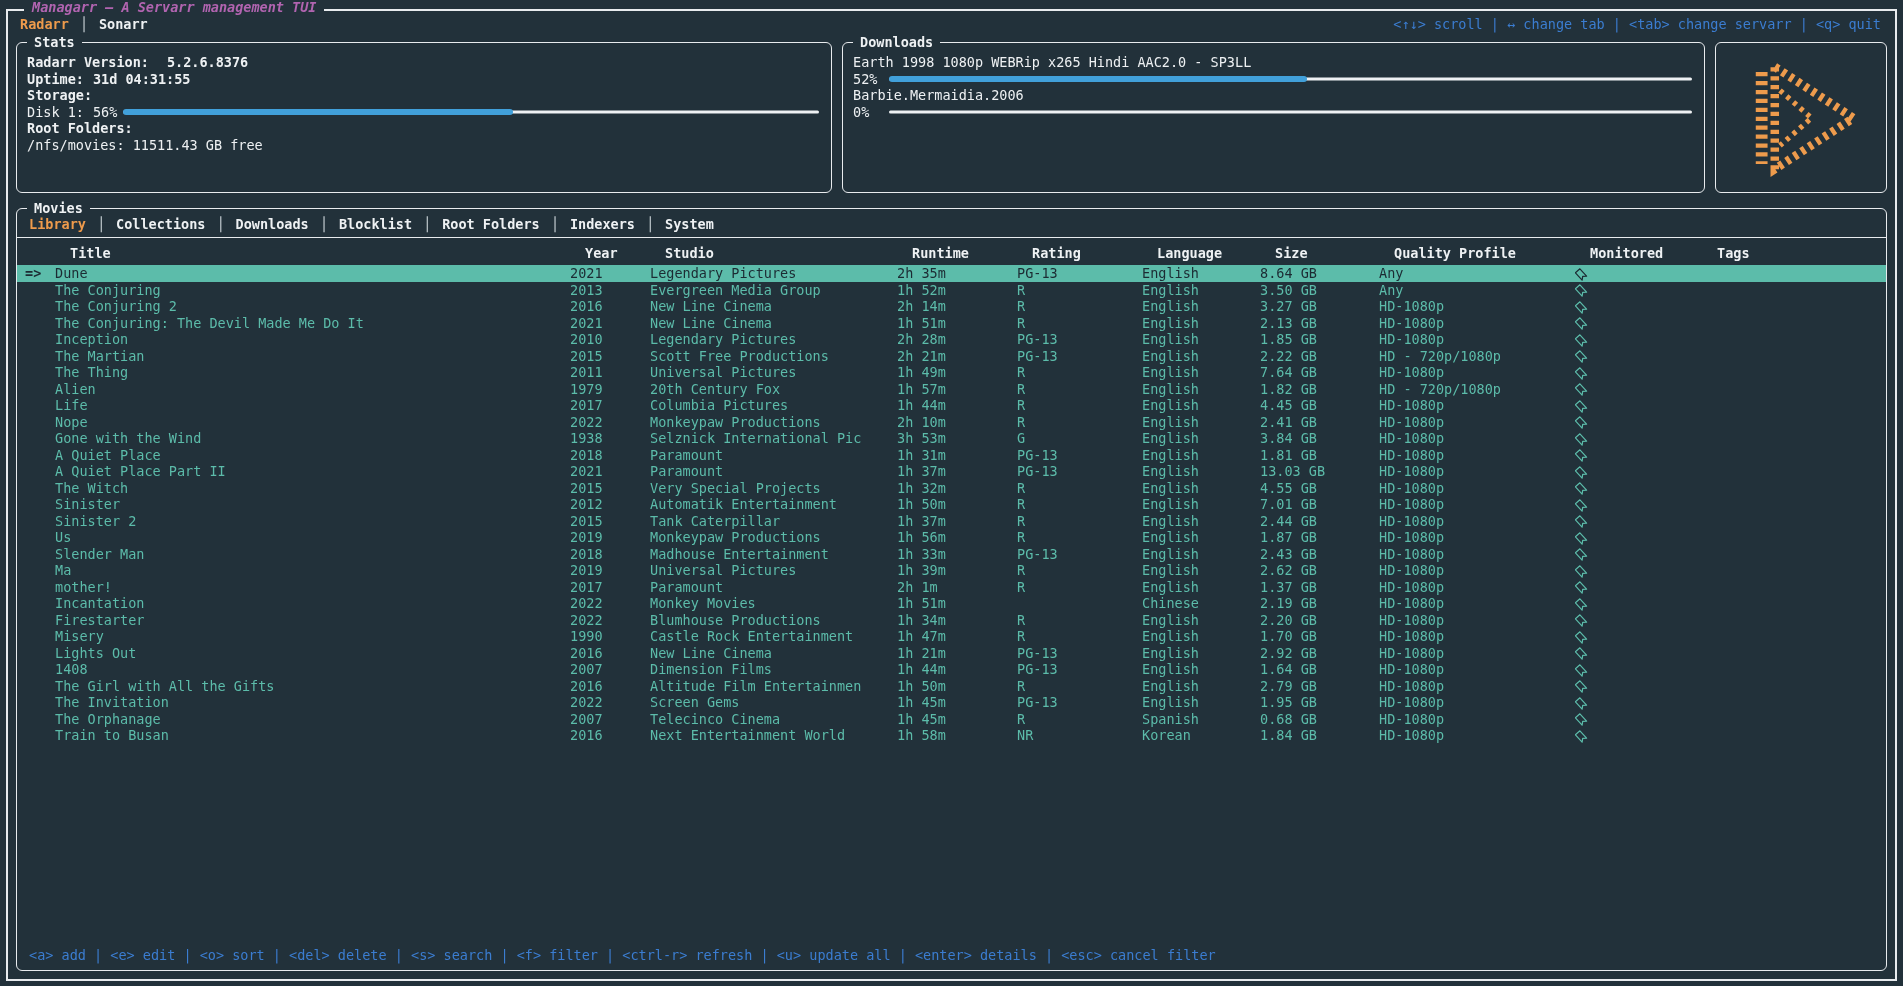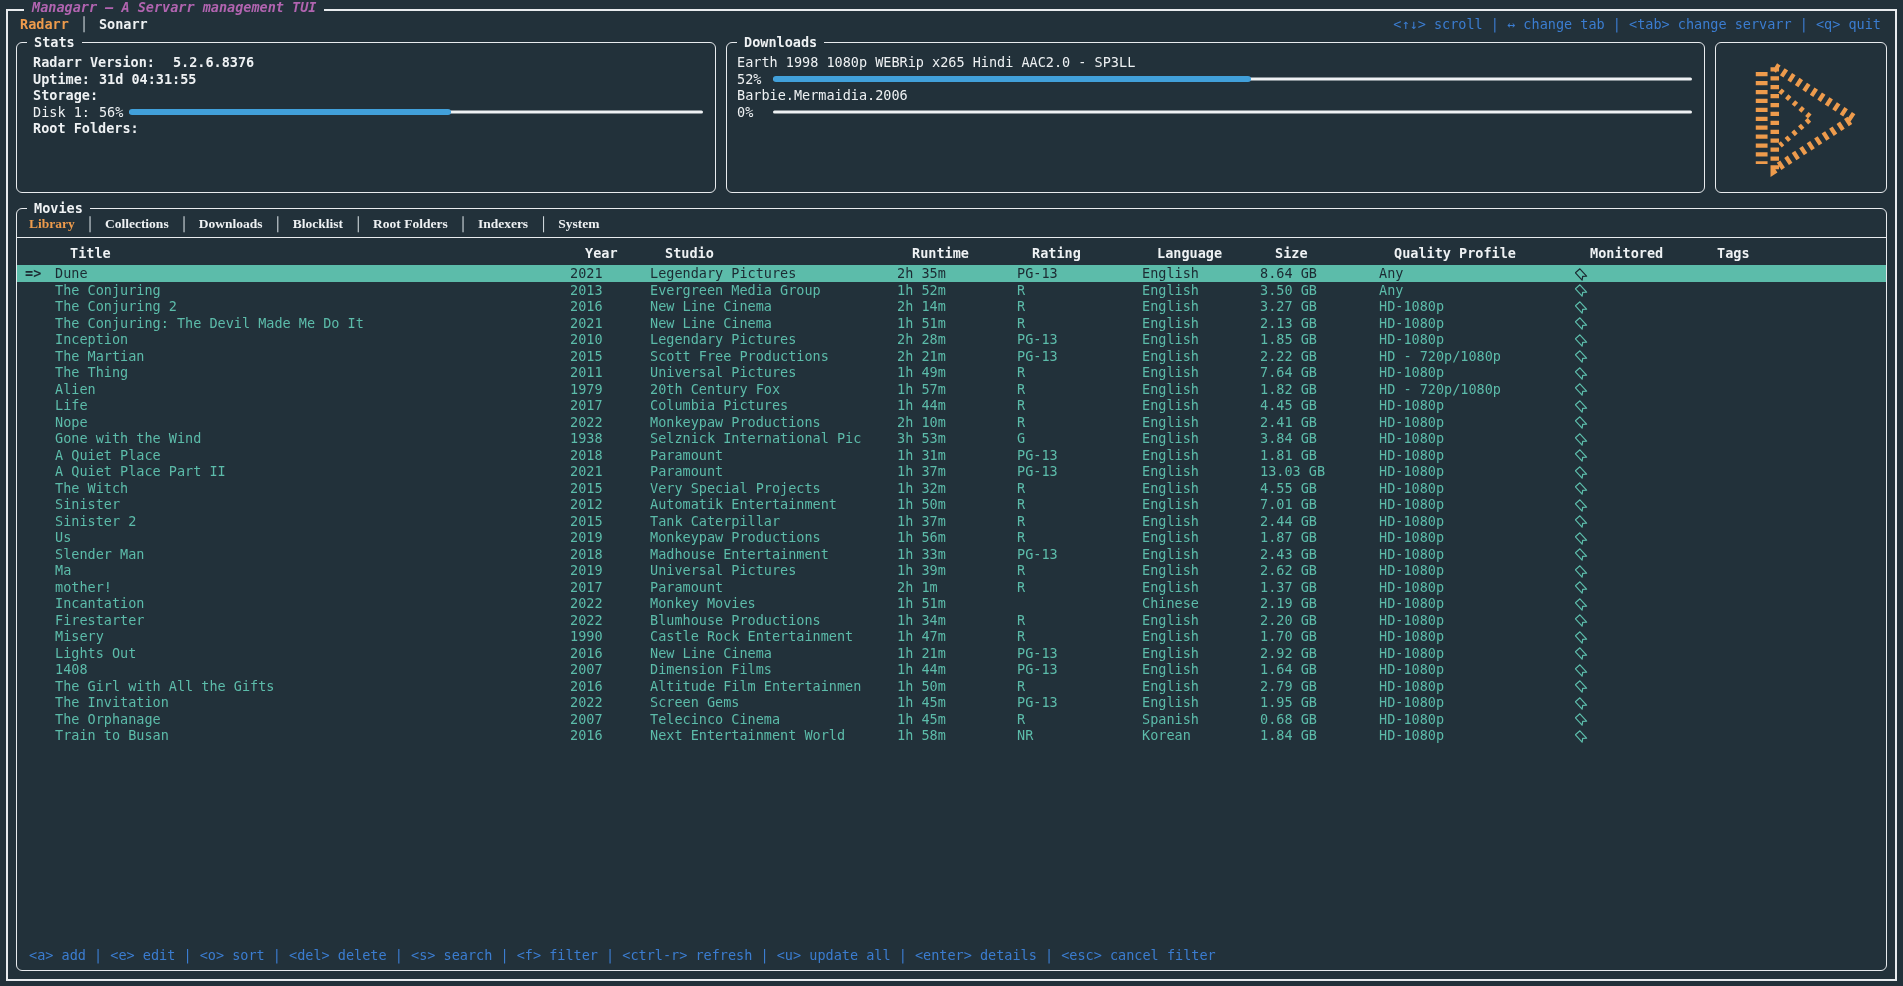--- a/index.html
+++ b/index.html
@@ -36,41 +36,41 @@
   .servarr-tab.active{color:var(--orange);}
   .tab-sep{color:var(--sep);font-weight:normal;}
   .help-text{color:var(--blue);white-space:pre;}
 
   .panels-row{display:flex;gap:10px;margin:7px 8px 0 8px;height:151px;}
   .panel{border:1.5px solid var(--border);border-radius:6px;position:relative;}
   .panel-title{
     position:absolute;top:-9px;left:10px;background:var(--bg);
     padding:0 7px;font-weight:bold;white-space:pre;
   }
-  .stats-panel{width:700px;padding:11px 10px 0 16px;}
+  .stats-panel{width:816px;padding:11px 10px 0 10px;}
   .downloads-panel{flex:1;padding:11px 10px 0 10px;}
   .logo-panel{width:172px;display:flex;align-items:center;justify-content:center;}
 
   .line{display:flex;align-items:center;height:16.5px;line-height:16.5px;white-space:pre;}
   .bold{font-weight:bold;}
   .pct{min-width:30px;}
 
   .prog{position:relative;flex:1;height:8px;margin-left:6px;margin-right:2px;}
   .prog .track{position:absolute;top:50%;transform:translateY(-50%);left:0;right:0;height:3px;background:var(--fg);border-radius:2px;}
   .prog .fill{position:absolute;top:50%;transform:translateY(-50%);left:0;height:6px;background:var(--barblue);border-radius:3px;width:0;}
 
   .movies-panel{
     flex:1;margin:15px 8px 8px 8px;border:1.5px solid var(--border);border-radius:6px;
     position:relative;display:flex;flex-direction:column;min-height:0;
   }
   .movie-tabs{
     display:flex;align-items:center;padding:7px 12px 5px 12px;
     border-bottom:1.5px solid var(--border);font-weight:bold;white-space:pre;
   }
-  .movie-tab{cursor:default;font-family:Liberation Serif, serif;}
+  .movie-tab{cursor:default;}
   .movie-tab.active{color:var(--orange);}
   .movie-tabs .tab-sep{margin:0 11px;}
 
   .grid{
     display:grid;
     grid-template-columns:30px 515px 80px 247px 120px 125px 118px 119px 196px 127px 1fr;
     align-items:center;padding-left:8px;
   }
   .thead{font-weight:bold;padding-top:7px;padding-bottom:4px;}
   .thead span{white-space:nowrap;overflow:hidden;margin-left:15px;}
@@ -122,20 +122,23 @@
         <span>Disk 1:</span>
         <span style="width:9px"></span>
         <span>56%</span>
         <div class="prog">
           <div class="track"></div>
           <div class="fill" style="width: 56%;"></div>
         </div>
       </div>
       <div class="line bold">
         <span>Root Folders:</span>
+      </div>
+      <div class="line">
+        <span>/nfs/movies: 11511.43 GB free</span>
       </div>
     </div>
 
     <div class="panel downloads-panel">
       <div class="panel-title">Downloads</div>
       <div class="line">
         <span>Earth 1998 1080p WEBRip x265 Hindi AAC2.0 - SP3LL</span>
       </div>
       <div class="line">
         <span class="pct">52%</span>

